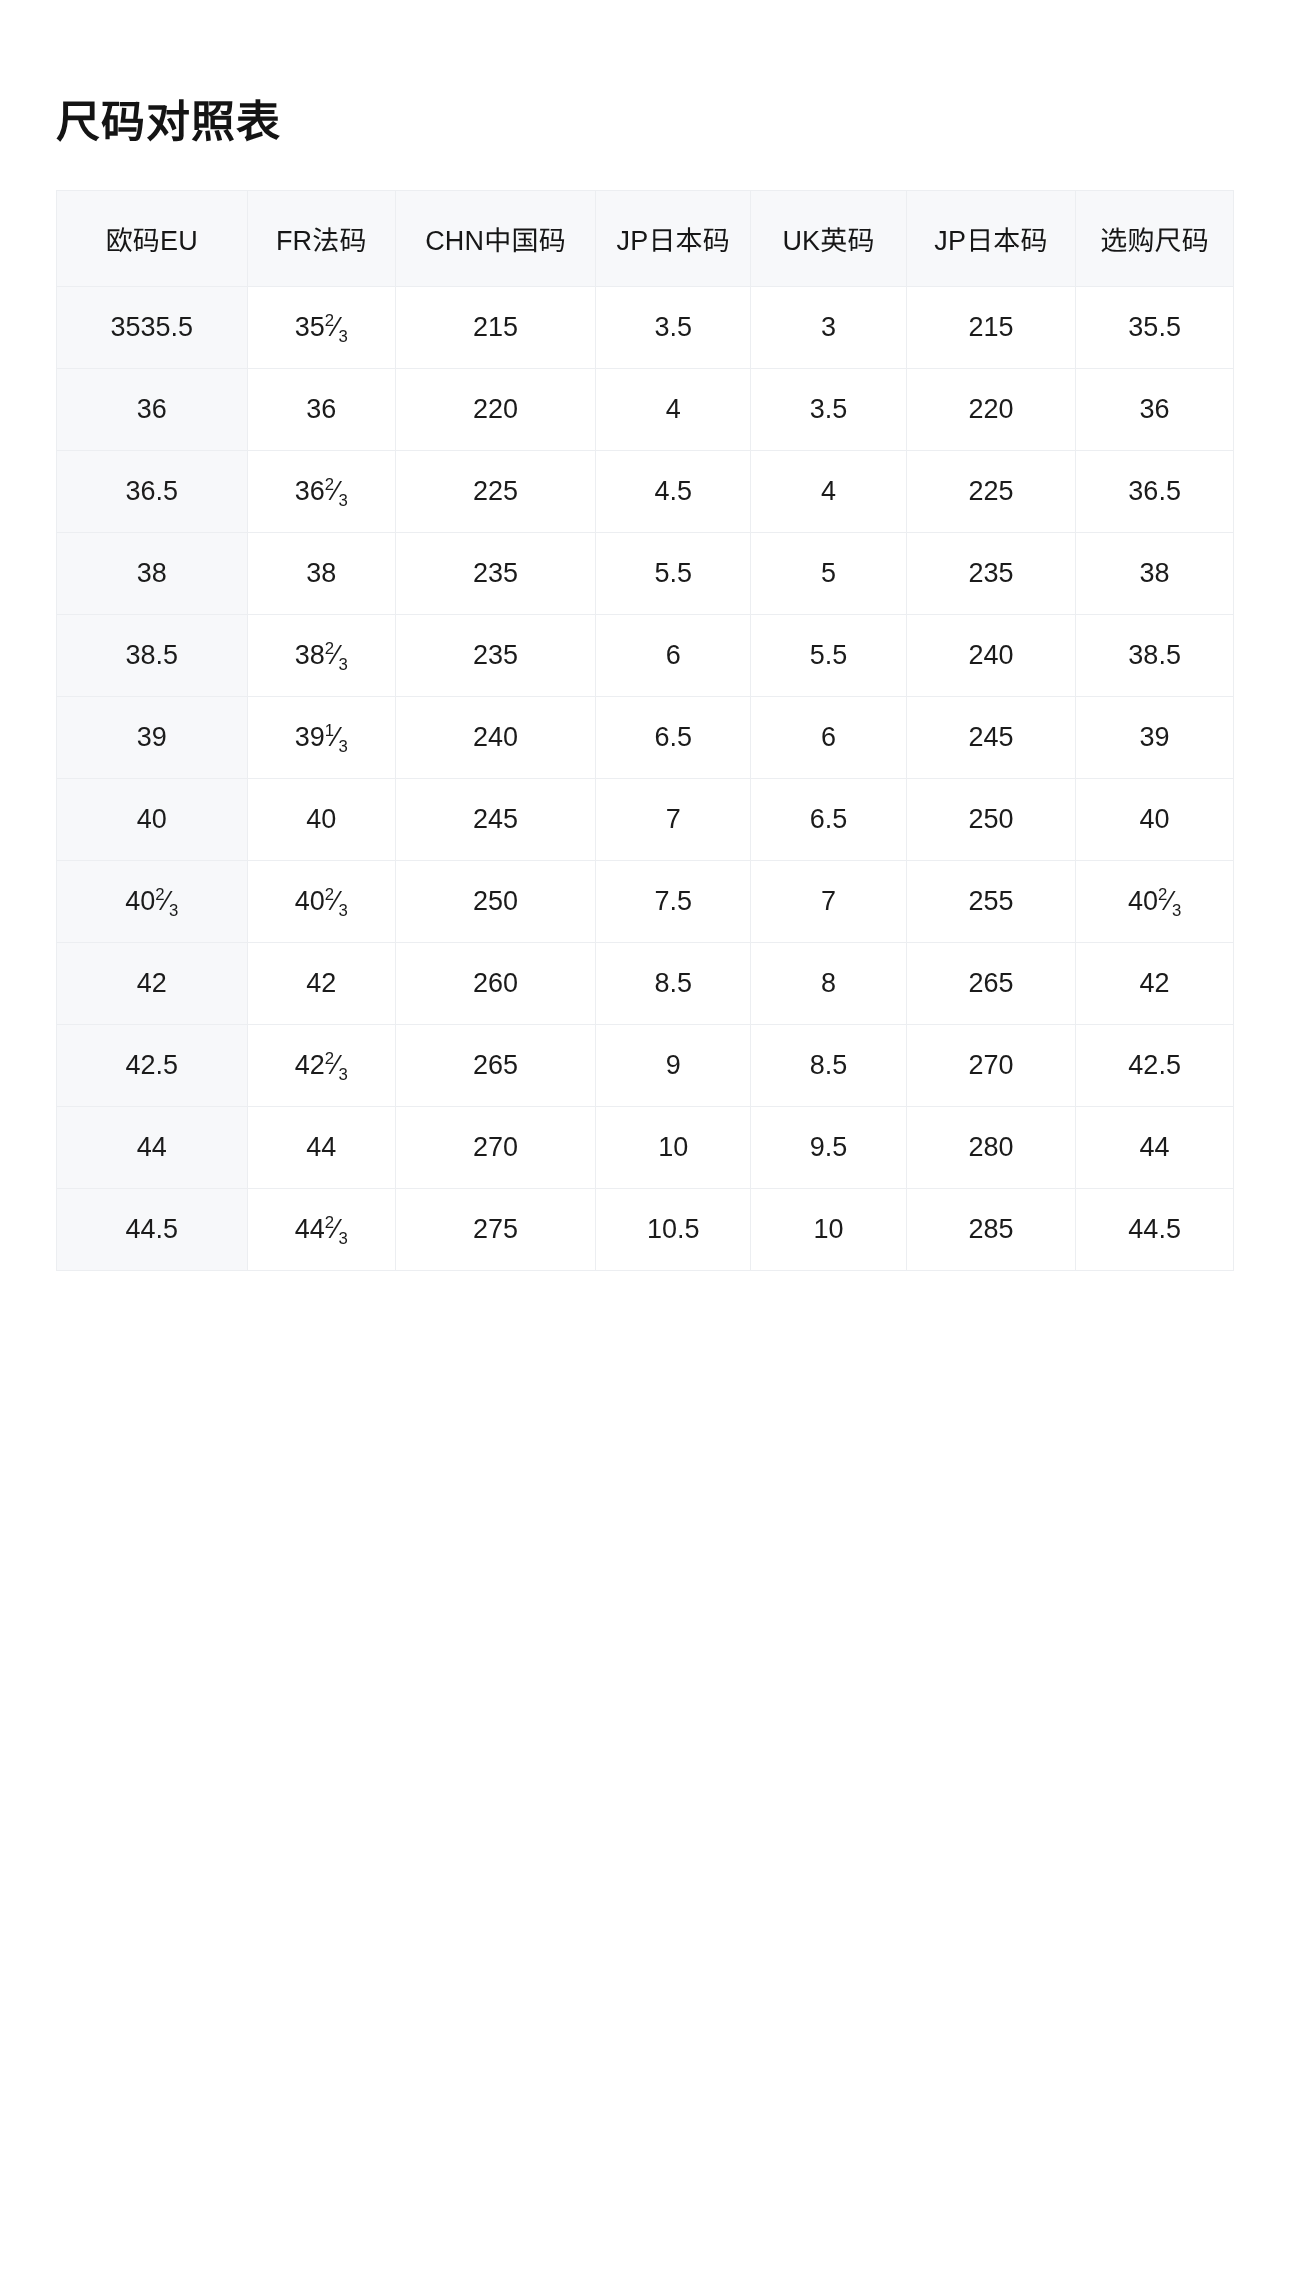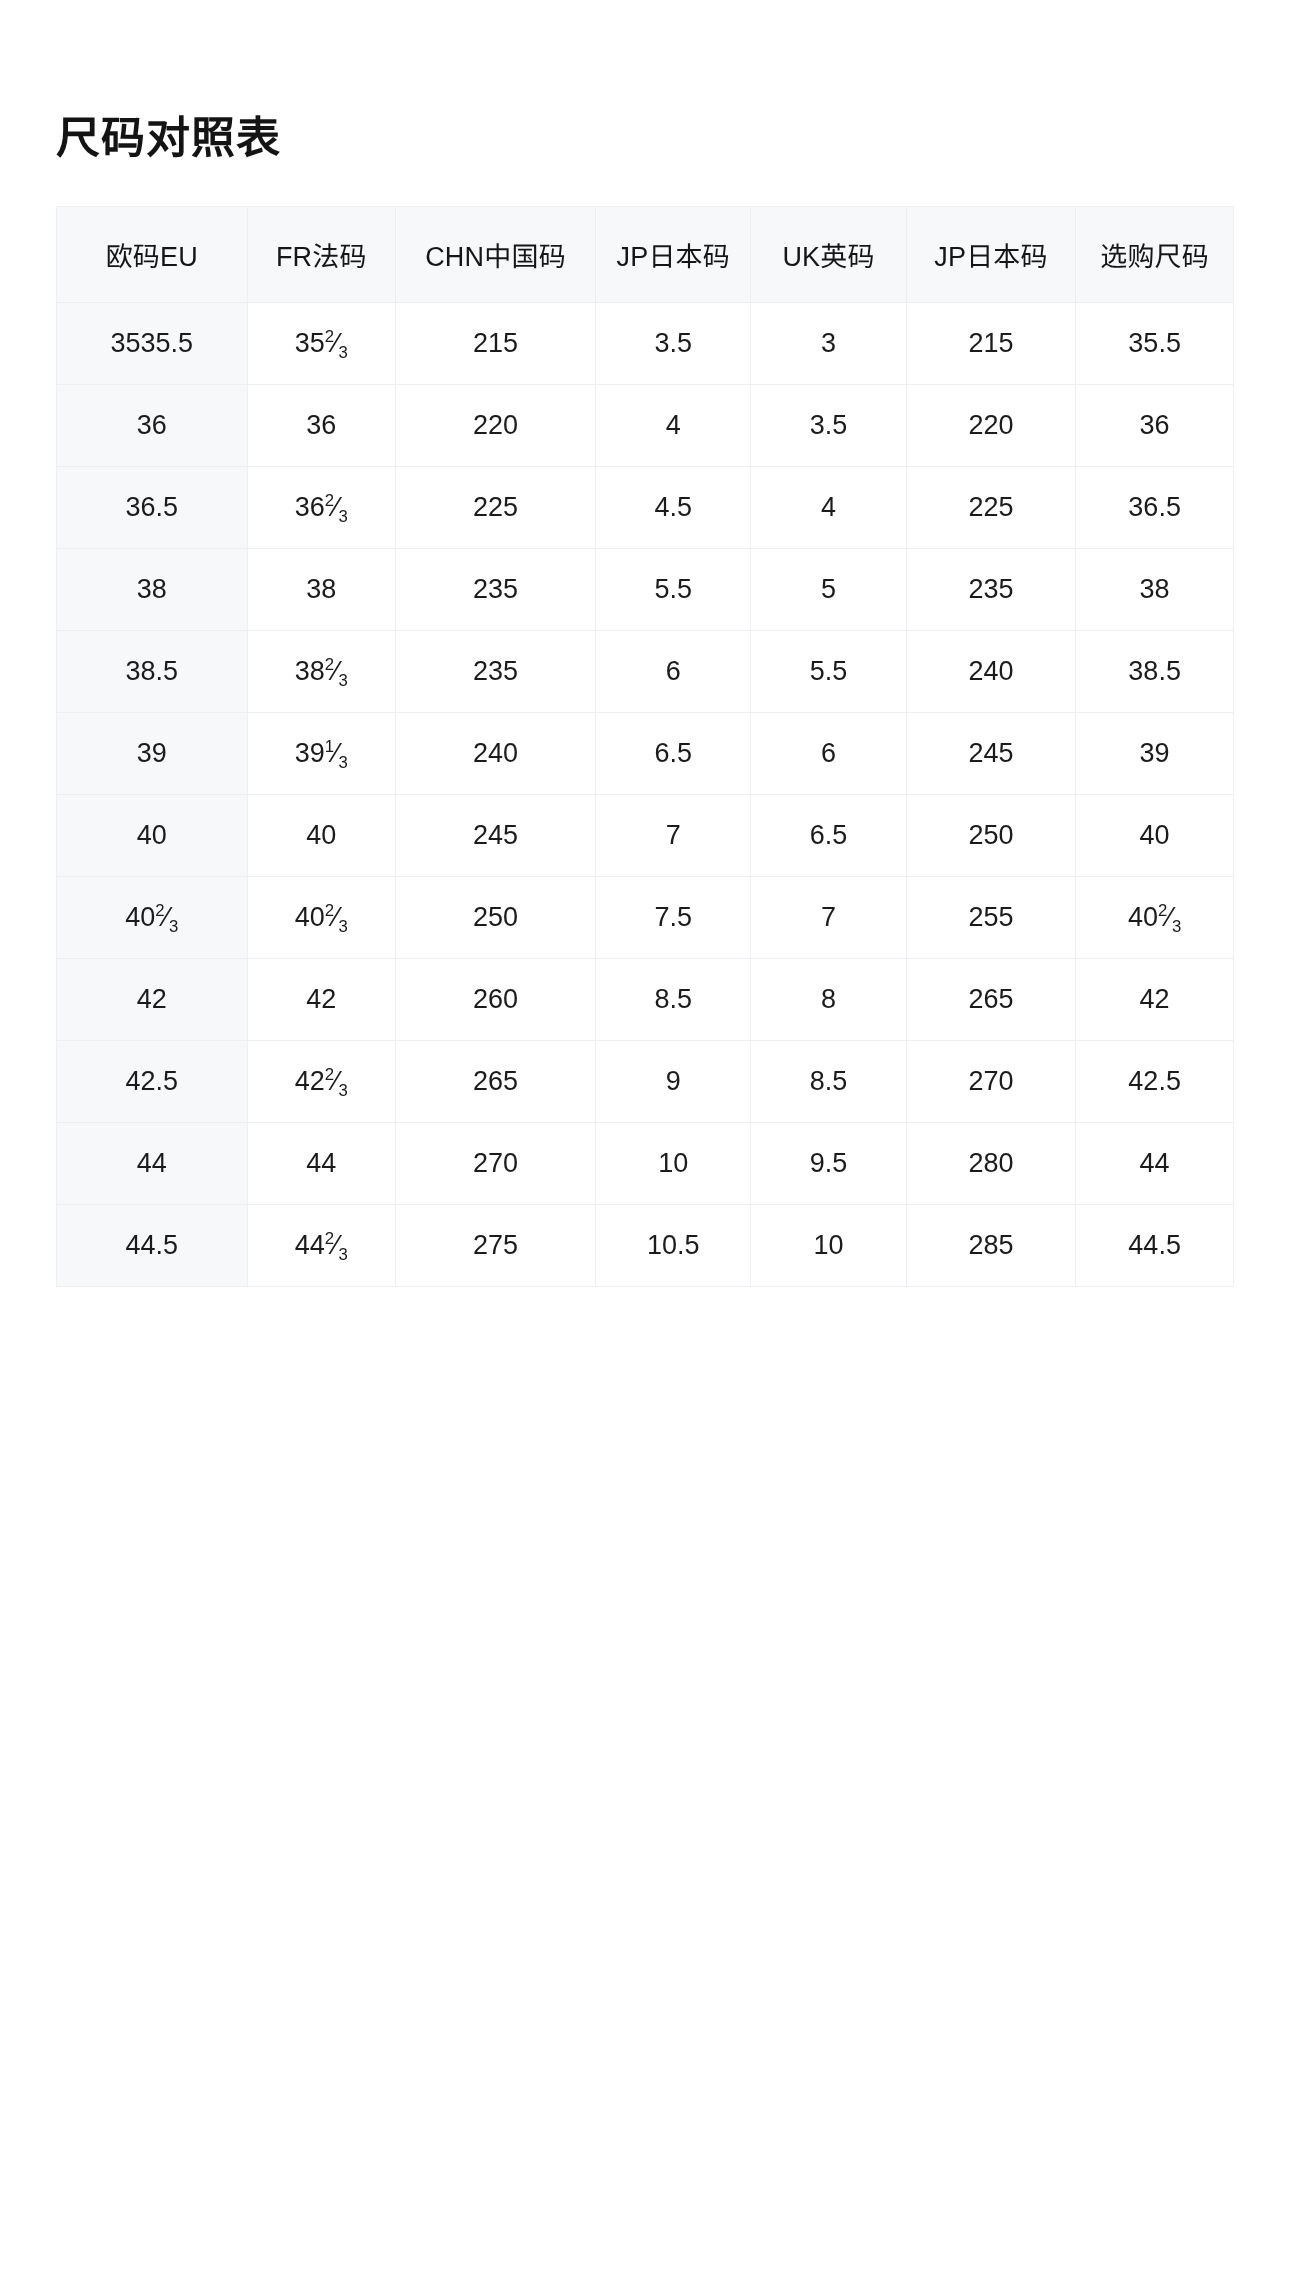--- a/index.html
+++ b/index.html
@@ -18,22 +18,22 @@
   .page {
     width: 1290px;
     box-sizing: border-box;
     padding: 0;
   }
   .page-title {
     font-size: 44px;
     font-weight: 700;
     letter-spacing: 1px;
     color: #141414;
-    margin: 16px;
-    padding: 98px 0 0 40px;
+    margin: 0;
+    padding: 98px 0 0 56px;
     line-height: 1.1;
   }
   .table-wrap {
     margin: 44px 56px 0 56px;
     width: 1178px;
     overflow: hidden;
   }
   table.size-table {
     border-collapse: collapse;
     width: 100%;

